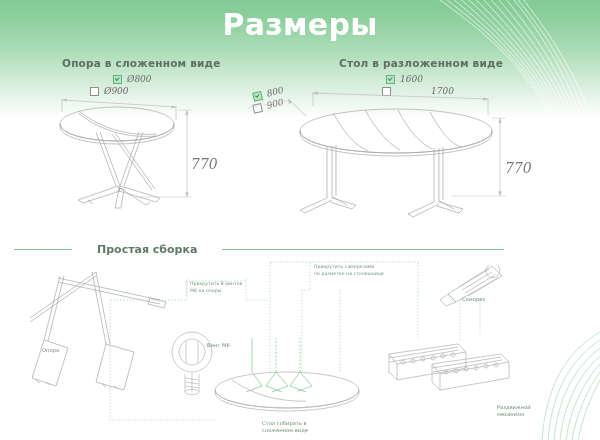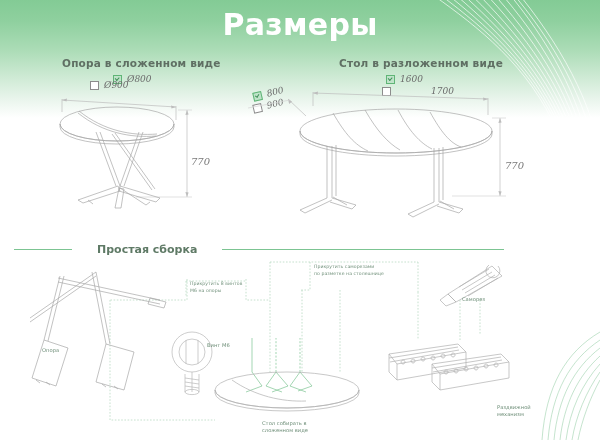--- a/index.html
+++ b/index.html
@@ -41,21 +41,21 @@
     border-left:1.2px solid #3f8f57;border-bottom:1.2px solid #3f8f57;
     transform:rotate(-45deg);
   }
   .optlabel{
     font-size:9px;color:#6b6b6b;font-style:italic;
     font-family:"DejaVu Serif","Liberation Serif",serif;
   }
 
   
   .dimnum{
-    position:absolute;font-size:10px;color:#7a7a7a;font-style:italic;
+    position:absolute;font-size:14px;color:#7a7a7a;font-style:italic;
     font-family:"DejaVu Serif","Liberation Serif",serif;white-space:nowrap;
   }
 
   
   .asm-wrap{position:absolute;left:14px;top:243px;width:490px;display:flex;align-items:center;gap:25px;}
   .asm-line{height:1px;background:#7cc492;flex:1 1 auto;}
   .asm-line.short{flex:0 0 58px;}
   .asm-title{font-size:11px;font-weight:bold;color:#5f7a66;white-space:nowrap;}
 
   
@@ -97,21 +97,21 @@
   </svg>
 
   <div class="header-title">Размеры</div>
 
   <div class="sec-head" id="head-folded">Опора в сложенном виде</div>
 
   <div class="optrow" style="left:90px;top:74px;margin-left:23px;">
     <span class="cbox on"></span>
     <span class="optlabel">Ø800</span>
   </div>
-  <div class="optrow" style="left:90px;top:80px;">
+  <div class="optrow" style="left:90px;top:86px;">
     <span class="cbox"></span>
     <span class="optlabel">Ø900</span>
   </div>
 
   <svg width="600" height="440">
     <g class="nofill" stroke="#a8a8a8" stroke-width="0.7">
 
       <path d="M62,99 L62,112" stroke="#bdbdbd"></path>
       <path d="M176,106 L176,120" stroke="#bdbdbd"></path>
       <path d="M62,100 L176,107" stroke="#bdbdbd"></path>

